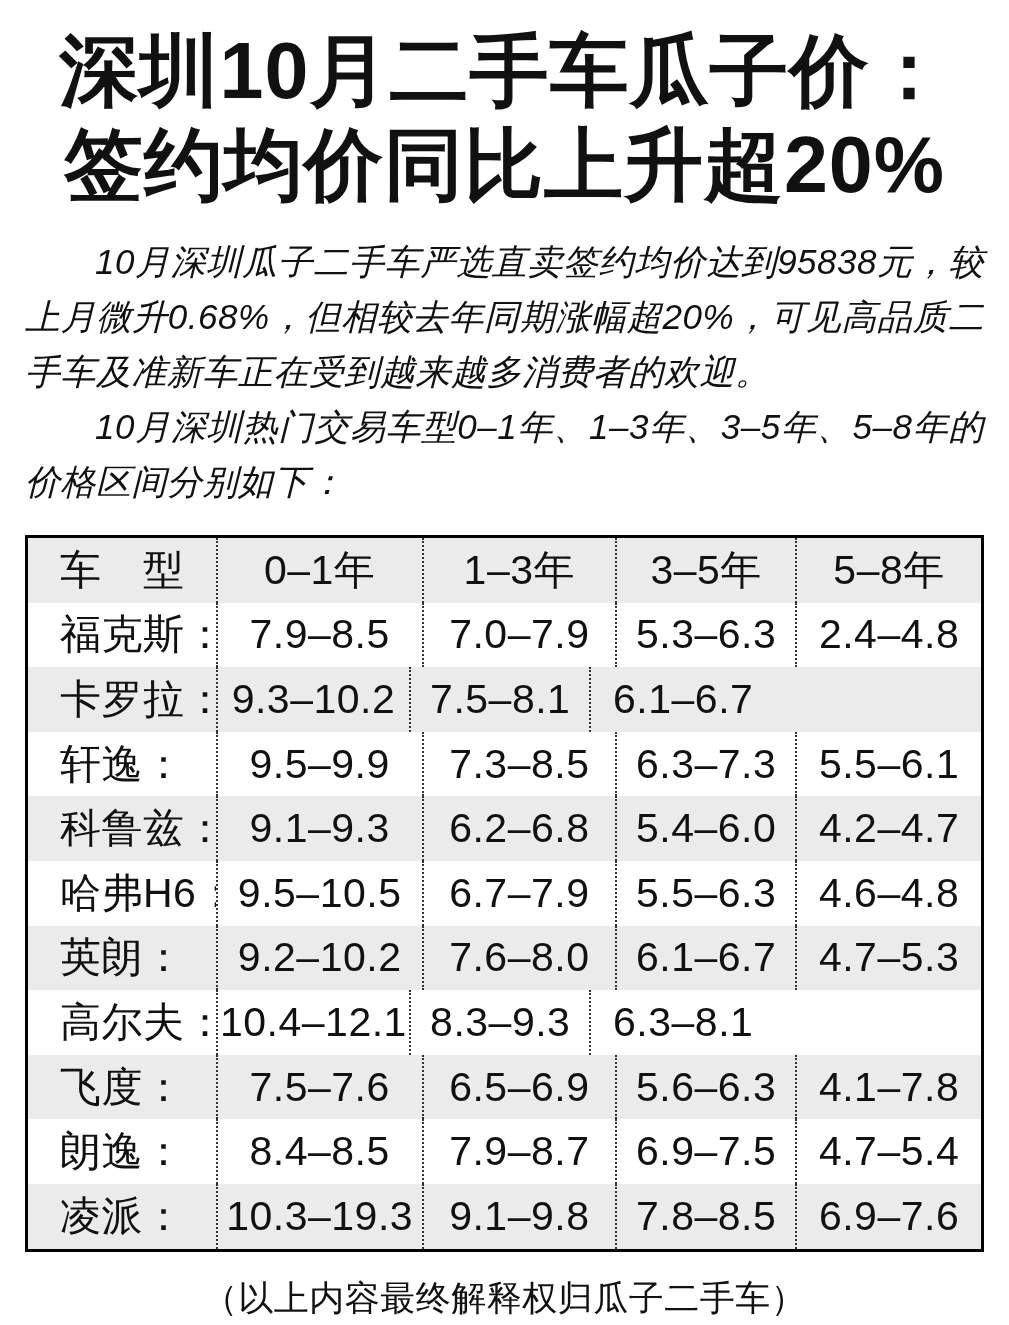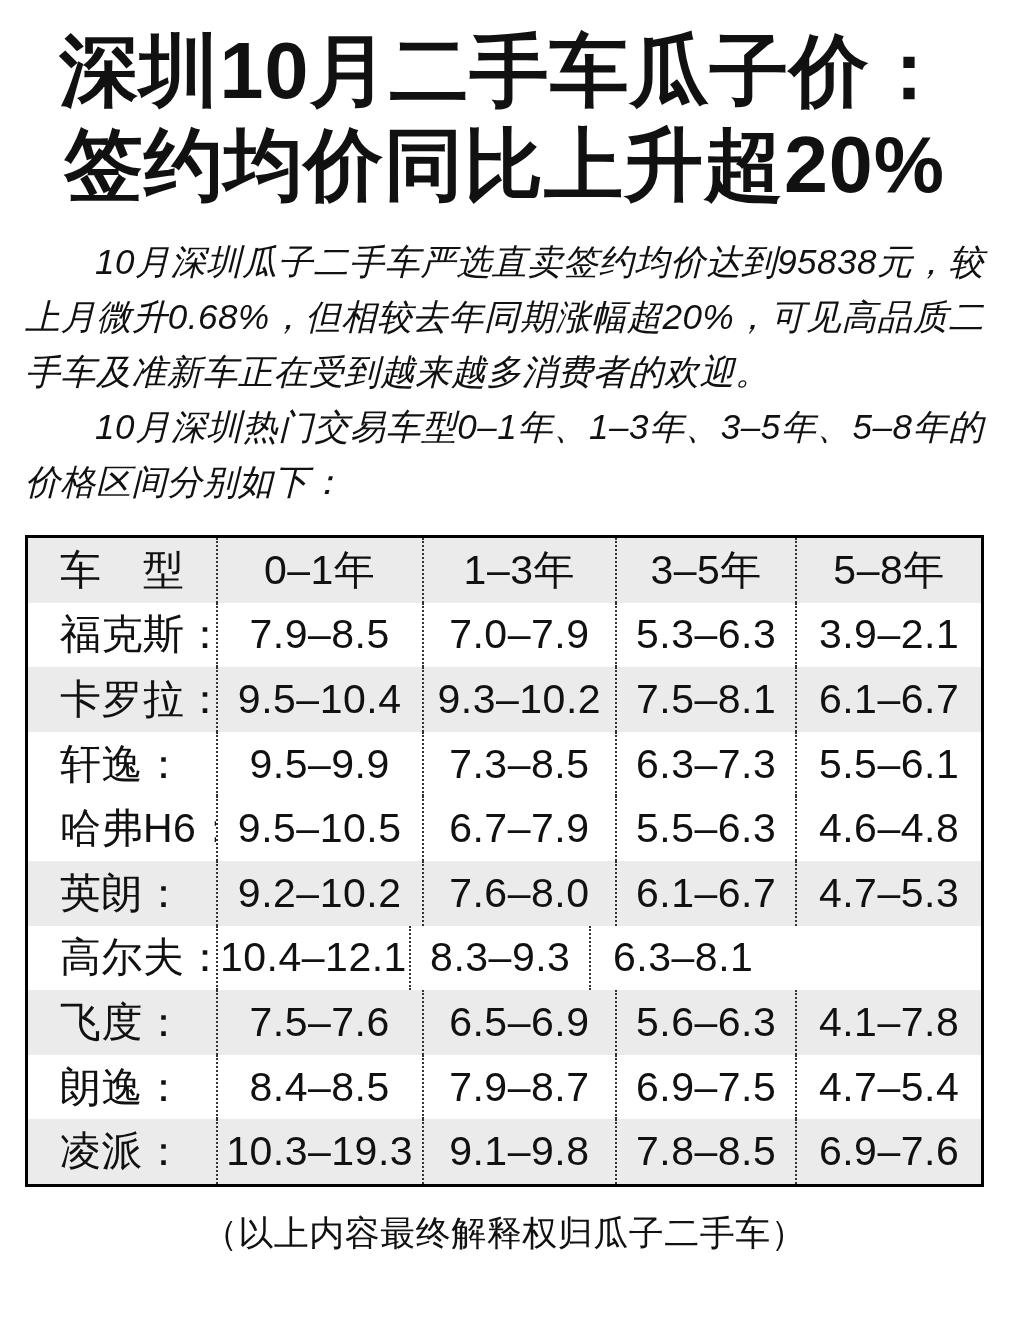--- a/index.html
+++ b/index.html
@@ -102,39 +102,45 @@
       <div class="cell c2">1–3年</div>
       <div class="cell c3">3–5年</div>
       <div class="cell c4">5–8年</div>
     </div>
 
     <div class="trow">
       <div class="cell c0">福克斯：</div>
       <div class="cell c1">7.9–8.5</div>
       <div class="cell c2">7.0–7.9</div>
       <div class="cell c3">5.3–6.3</div>
-      <div class="cell c4">3.9–2.1</div>
+      <div class="cell c4">2.4–4.8</div>
     </div>
 
     <div class="trow stripe">
       <div class="cell c0">卡罗拉：</div>
-      <div class="cell c1">9.5–10.4</div>
       <div class="cell c2">9.3–10.2</div>
       <div class="cell c3">7.5–8.1</div>
       <div class="cell c4">6.1–6.7</div>
     </div>
 
     <div class="trow">
       <div class="cell c0">轩逸：</div>
       <div class="cell c1">9.5–9.9</div>
       <div class="cell c2">7.3–8.5</div>
       <div class="cell c3">6.3–7.3</div>
       <div class="cell c4">5.5–6.1</div>
     </div>
 
+    <div class="trow stripe">
+      <div class="cell c0">科鲁兹：</div>
+      <div class="cell c1">9.1–9.3</div>
+      <div class="cell c2">6.2–6.8</div>
+      <div class="cell c3">5.4–6.0</div>
+      <div class="cell c4">4.2–4.7</div>
+    </div>
 
     <div class="trow">
       <div class="cell c0">哈弗H6：</div>
       <div class="cell c1">9.5–10.5</div>
       <div class="cell c2">6.7–7.9</div>
       <div class="cell c3">5.5–6.3</div>
       <div class="cell c4">4.6–4.8</div>
     </div>
 
     <div class="trow stripe">

